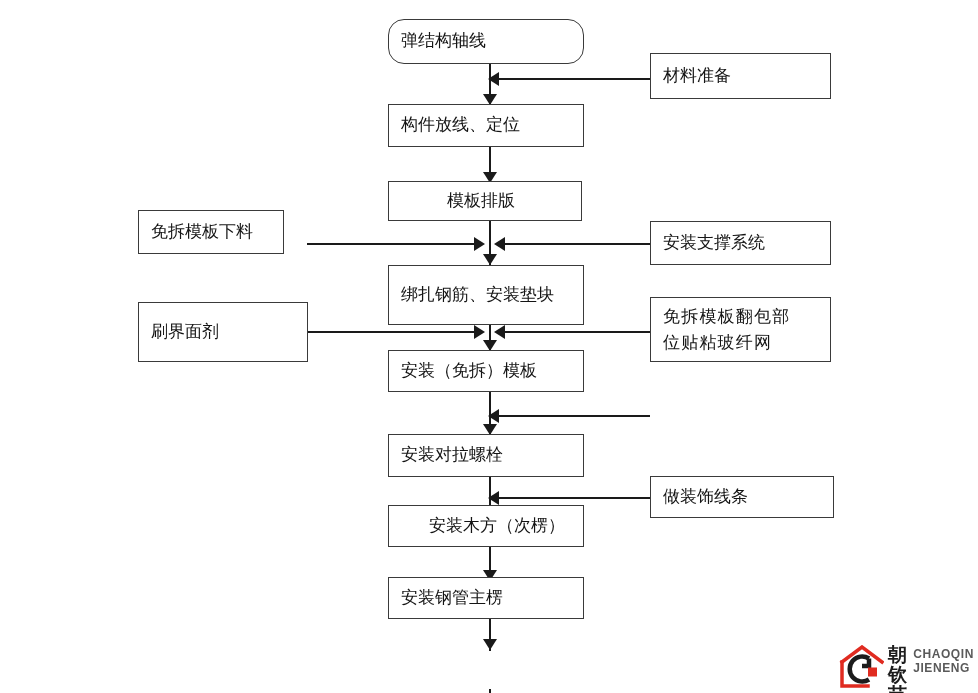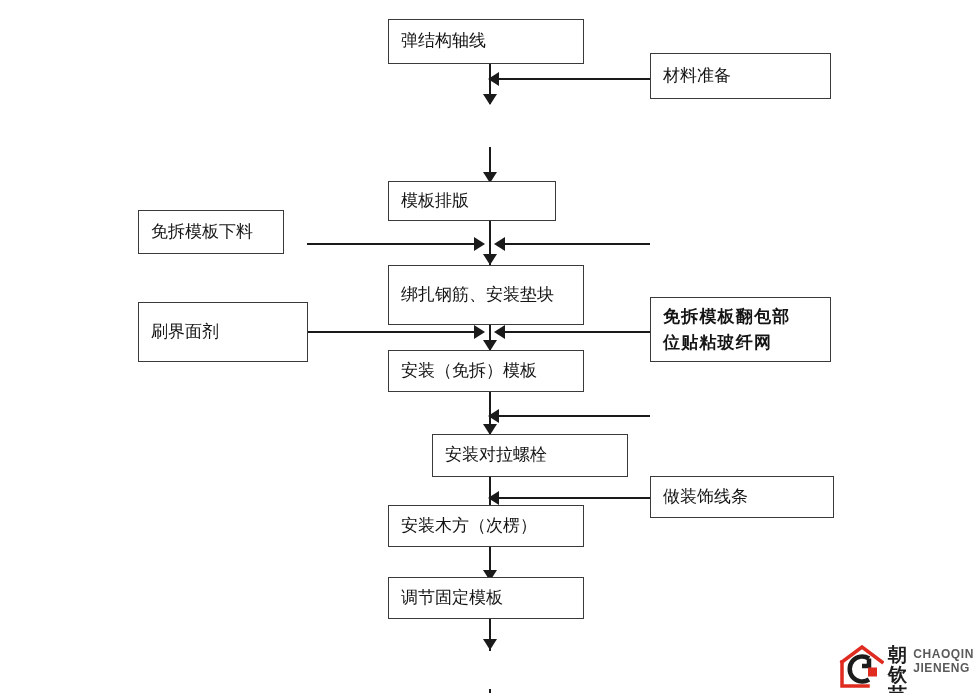--- a/index.html
+++ b/index.html
@@ -32,21 +32,20 @@
     width: 100%;
     padding: 0 12px;
     font-size: 17px;
     line-height: 1.45;
     color: #141414;
     white-space: pre-line;
     font-family: "Liberation Sans", "DejaVu Sans", sans-serif;
   }
   .node.two-line .label {
     line-height: 1.5;
-    font-weight: bold;
   }
   .node.just .label {
     letter-spacing: 1.2px;
   }
   
   .conn {
     position: absolute;
     background: #1a1a1a;
     z-index: 1;
   }
@@ -158,62 +157,68 @@
   <div class="arrow arrow-left" style="left:488px; top:491px;"></div>
 
   <div class="conn vline" style="left:489px; top:547px; height:36px;"></div>
   <div class="arrow arrow-down" style="left:483px; top:570px;"></div>
 
   <div class="conn vline" style="left:489px; top:619px; height:32px;"></div>
   <div class="arrow arrow-down" style="left:483px; top:639px;"></div>
 
   <div class="conn vline" style="left:489px; top:689px; height:4px;"></div>
 
-  <div class="node" style="left:388px; top:19px; width:196px; height:45px;">
+  <div class="node" style="left:388px; top:19px; width:196px; height:45px;border-radius:16px;">
     <span class="label">弹结构轴线</span>
   </div>
 
-
-  <div class="node" style="left:388px; top:181px; width:168px; height:40px;">
+  <div class="node" style="left:388px; top:104px; width:196px; height:43px;">
+    <span class="label">构件放线、定位</span>
+  </div>
+
+  <div class="node" style="left:388px; top:181px; width:194px; height:40px;padding-left:46px;">
     <span class="label">模板排版</span>
   </div>
 
   <div class="node" style="left:388px; top:265px; width:196px; height:60px;">
     <span class="label">绑扎钢筋、安装垫块</span>
   </div>
 
   <div class="node" style="left:388px; top:350px; width:196px; height:42px;">
     <span class="label">安装（免拆）模板</span>
   </div>
 
-  <div class="node" style="left:388px; top:434px; width:196px; height:43px;margin-left:44px;">
+  <div class="node" style="left:388px; top:434px; width:196px; height:43px;">
     <span class="label">安装对拉螺栓</span>
   </div>
 
-  <div class="node" style="left:388px; top:505px; width:196px; height:42px;">
+  <div class="node" style="left:388px; top:505px; width:196px; height:42px;padding-left:28px;">
     <span class="label">安装木方（次楞）</span>
   </div>
 
   <div class="node" style="left:388px; top:577px; width:196px; height:42px;">
-    <span class="label">调节固定模板</span>
+    <span class="label">安装钢管主楞</span>
   </div>
 
 
   <div class="node" style="left:138px; top:210px; width:146px; height:44px;">
     <span class="label">免拆模板下料</span>
   </div>
 
   <div class="node" style="left:138px; top:302px; width:170px; height:60px;">
     <span class="label">刷界面剂</span>
   </div>
 
   <div class="node" style="left:650px; top:53px; width:181px; height:46px;">
     <span class="label">材料准备</span>
   </div>
 
+  <div class="node" style="left:650px; top:221px; width:181px; height:44px;">
+    <span class="label">安装支撑系统</span>
+  </div>
 
   <div class="node two-line just" style="left:650px; top:297px; width:181px; height:65px;">
     <span class="label">免拆模板翻包部
 位贴粘玻纤网</span>
   </div>
 
 
   <div class="node" style="left:650px; top:476px; width:184px; height:42px;">
     <span class="label">做装饰线条</span>
   </div>

